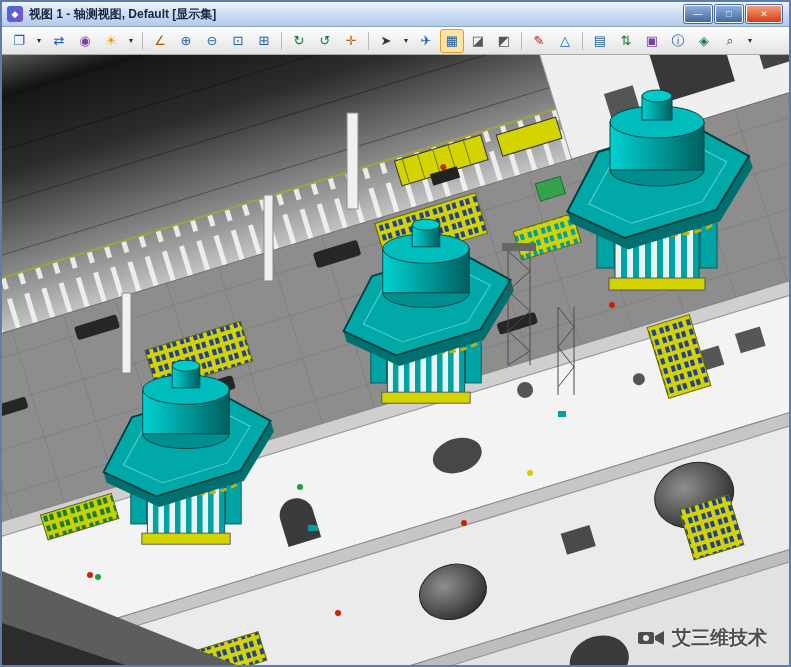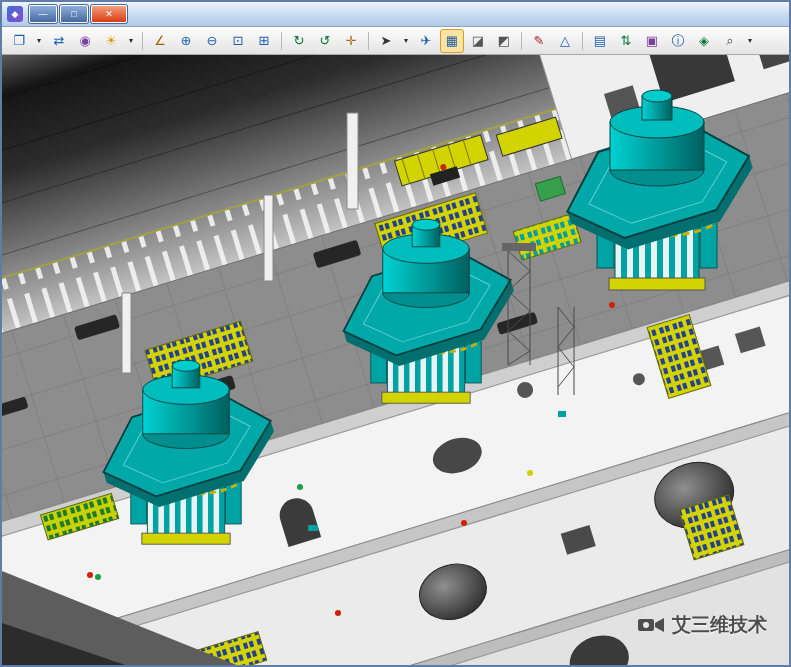--- a/index.html
+++ b/index.html
@@ -20,30 +20,31 @@
   .toolbar{height:27px;flex:0 0 27px;display:flex;align-items:center;gap:2px;padding:0 5px;
            background:linear-gradient(#fefefe,#e3e3e3);border-bottom:1px solid #a9a9a9;}
   .ticon{width:22px;height:22px;display:flex;align-items:center;justify-content:center;font-size:13px;
          border:1px solid transparent;border-radius:3px;cursor:default;}
   .ticon.dd{width:10px;font-size:8px;}
   .ticon.active{background:#ffe3a0;border-color:#d89a2b;}
   .sep{width:1px;height:18px;background:#b9b9b9;margin:0 3px;flex:0 0 1px;}
   
   .viewport{position:relative;flex:1;background:#ffffff;overflow:hidden;}
   .viewport svg{display:block;}
-  .watermark{position:absolute;right:22px;bottom:27px;display:flex;align-items:center;gap:7px;
+  .watermark{position:absolute;right:22px;bottom:14px;display:flex;align-items:center;gap:7px;
              color:#4d4d4d;font-weight:bold;font-size:19px;text-shadow:0 1px 2px rgba(255,255,255,.85);}
 </style>
 </head>
 <body>
 
 <div class="window">
 
   <div class="titlebar">
     <div class="appicon">◆</div>
+    <div class="title">视图 1 - 轴测视图, Default [显示集]</div>
     <div class="winbtns">
       <div class="wbtn min">—</div>
       <div class="wbtn max">□</div>
       <div class="wbtn close">✕</div>
     </div>
   </div>
 
   <div class="toolbar">
     <span class="ticon" style="color:#1d5fae">❐</span>
     <span class="ticon dd" style="color:#2b2b2b">▾</span>

